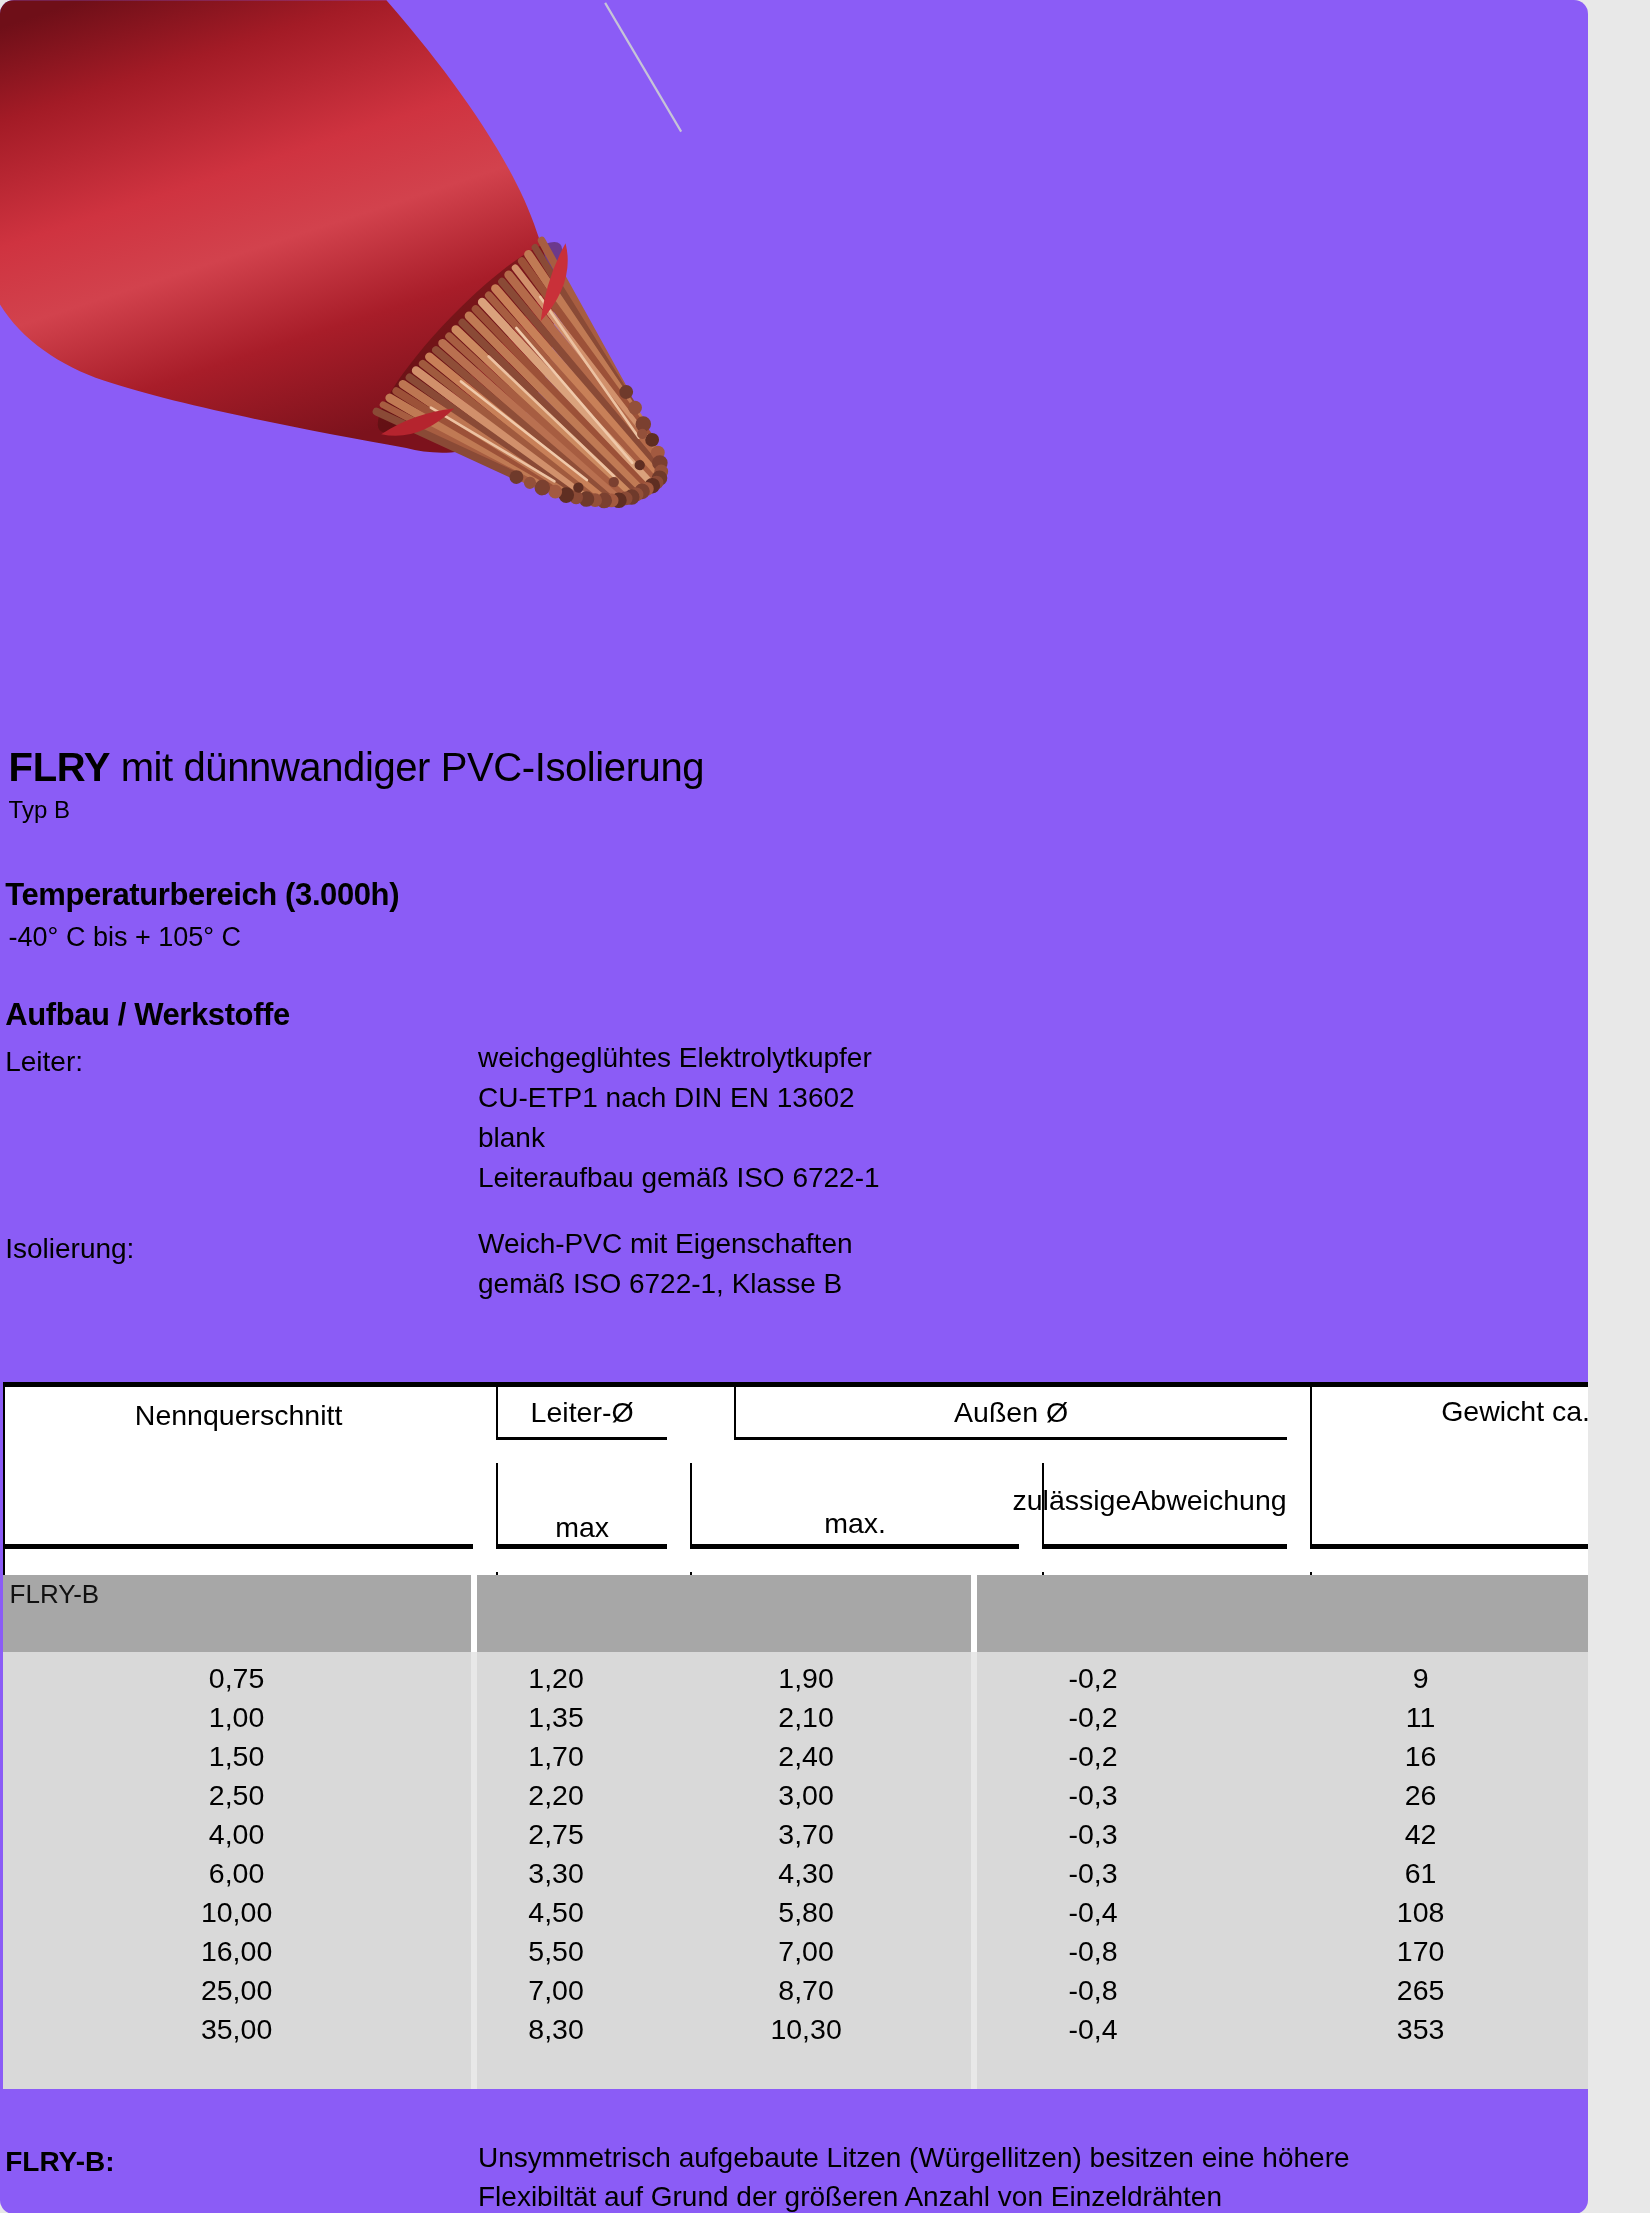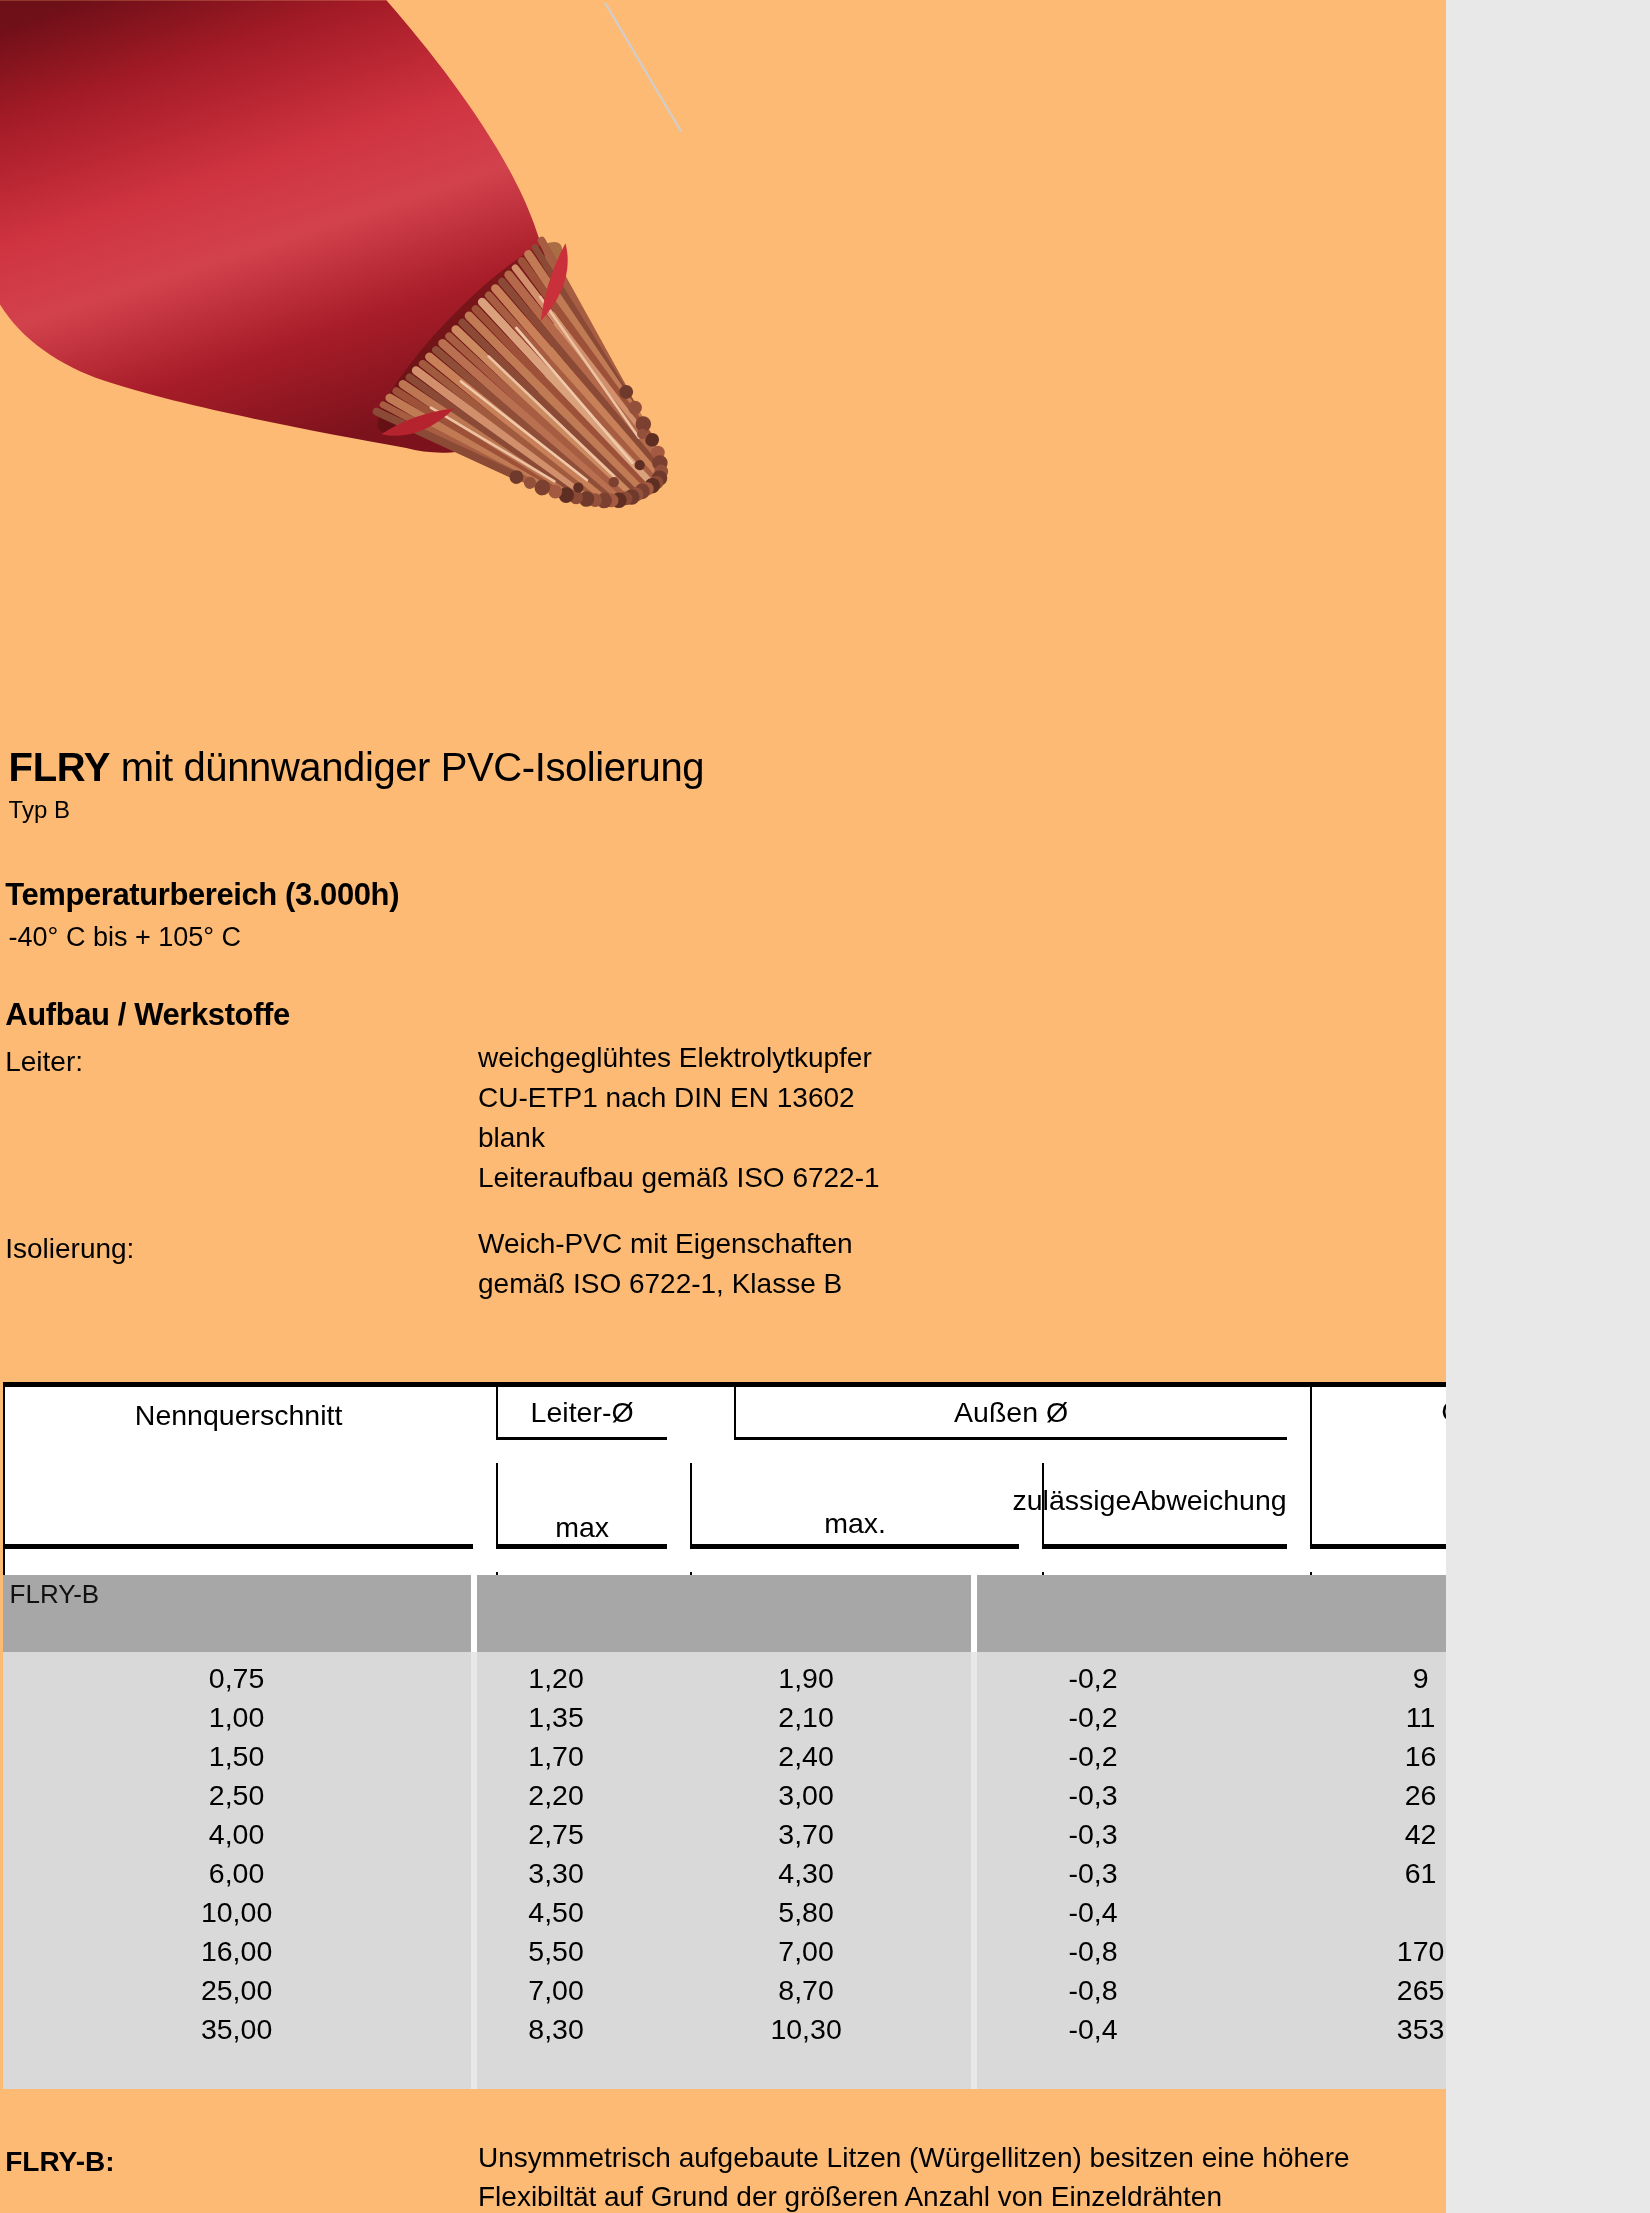--- a/index.html
+++ b/index.html
@@ -1,22 +1,23 @@
 <!DOCTYPE html>
 <html style="font-size:14px"><head>
 <meta charset="utf-8">
 <style>
   html,body{margin:0;padding:0;background:#e8e8e8;}
   .page{
     position:relative;
-    width:1446px;height:2214px;
-    background:#fdba74;
+    width:1588px;height:2214px;
+    background:#8b5cf6;
     overflow:hidden;
     font-family:"Liberation Sans", sans-serif;
     color:#000;
+    border-radius:14px;
   }
   .abs{position:absolute;}
 
   
   .title{left:8.6px;top:745px;font-size:40px;letter-spacing:-0.4px;}
   .title .brand{font-weight:700;}
   .subtitle{left:8.6px;top:796px;font-size:24px;}
   .sec-heading{font-size:31px;font-weight:700;letter-spacing:-0.4px;}
   .temp-heading{left:5.2px;top:877px;}
   .temp-value{left:8.6px;top:922px;font-size:27px;}
@@ -269,20 +270,21 @@
         <span>3,30</span>
         <span>4,30</span>
         <span>-0,3</span>
         <span>61</span>
     </div>
     <div class="drow">
       <span>10,00</span>
         <span>4,50</span>
         <span>5,80</span>
         <span>-0,4</span>
+        <span>108</span>
     </div>
     <div class="drow">
       <span>16,00</span>
         <span>5,50</span>
         <span>7,00</span>
         <span>-0,8</span>
         <span>170</span>
     </div>
     <div class="drow">
       <span>25,00</span>

